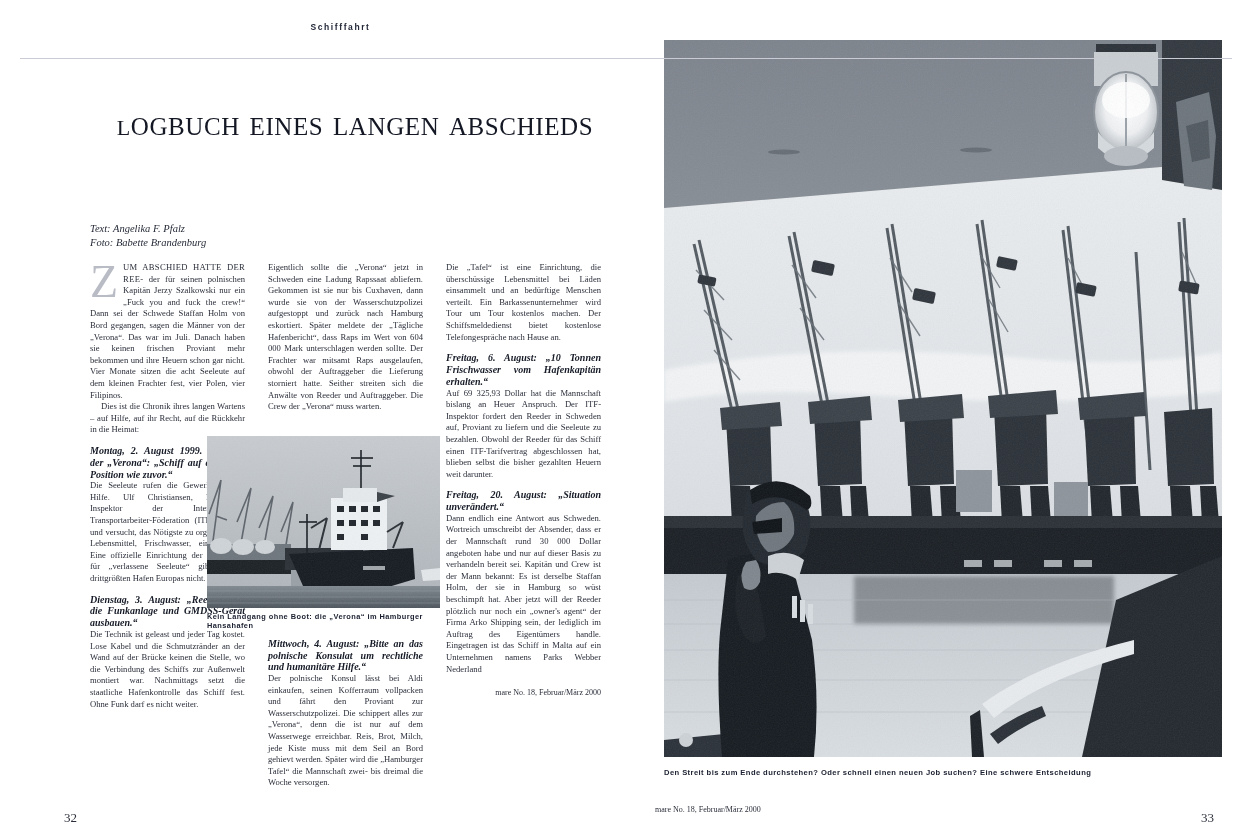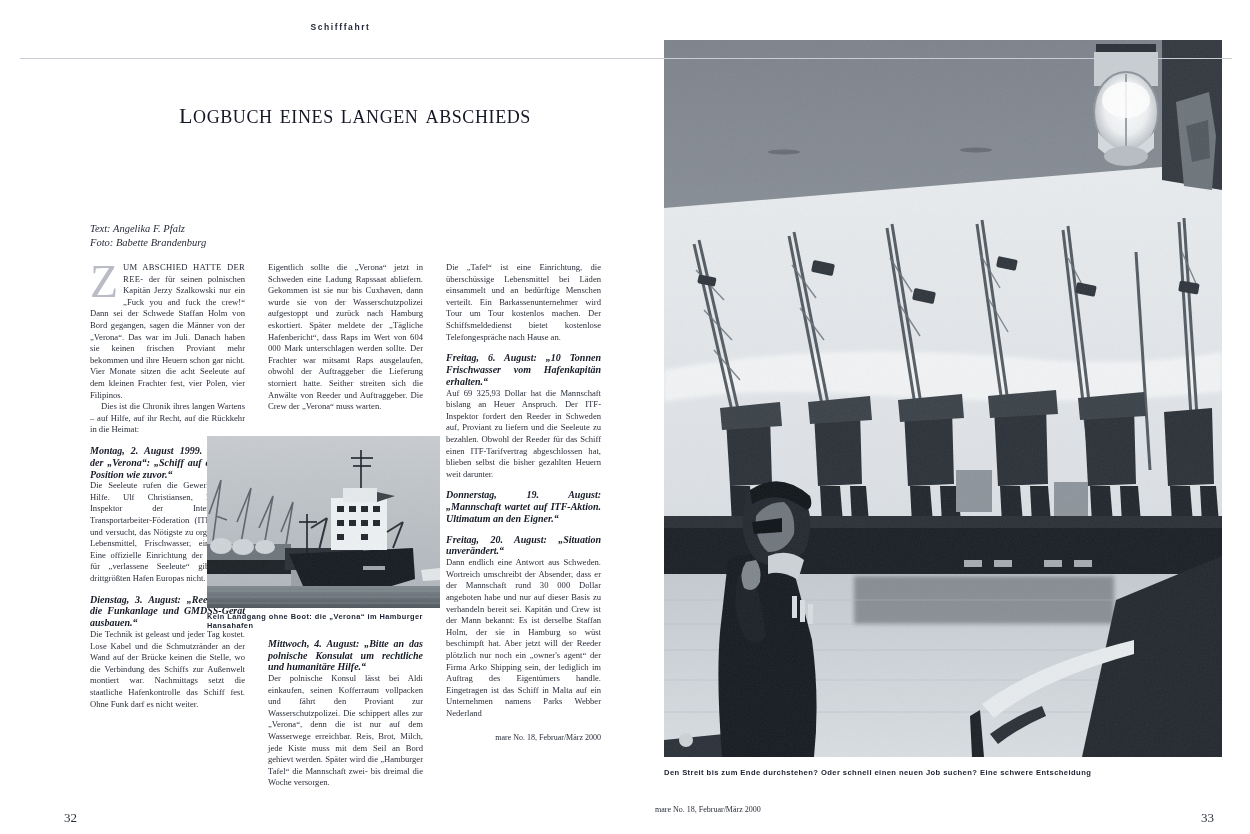--- a/index.html
+++ b/index.html
@@ -50,21 +50,21 @@
     height: 1px;
     background: #c9ccd4;
   }
 
   .headline {
     position: absolute;
     left: 62px; top: 78px;
     width: 530px;
     text-align: center;
     font-family: "Liberation Serif", serif;
-    font-size: 26px;
+    font-size: 36px;
     font-weight: normal;
     letter-spacing: 0.6px;
     color: #141824;
     font-variant: small-caps;
     text-transform: lowercase;
   }
   .headline::first-letter { font-size: 31px; }
 
   .deck {
     position: absolute;
@@ -232,21 +232,20 @@
       <p class="noindent">Der polnische Konsul lässt bei Aldi einkaufen, seinen Kofferraum vollpacken und fährt den Proviant zur Wasserschutzpolizei. Die schippert alles zur „Verona“, denn die ist nur auf dem Wasserwege erreichbar. Reis, Brot, Milch, jede Kiste muss mit dem Seil an Bord gehievt werden. Später wird die „Hamburger Tafel“ die Mannschaft zwei- bis dreimal die Woche versorgen.</p>
     </div>
 
     <div class="col" id="col3">
       <p class="lead">Die „Tafel“ ist eine Einrichtung, die überschüssige Lebensmittel bei Läden einsammelt und an bedürftige Menschen verteilt. Ein Barkassenunternehmer wird Tour um Tour kostenlos machen. Der Schiffsmeldedienst bietet kostenlose Telefongespräche nach Hause an.</p>
       <h4>Freitag, 6. August: „10 Tonnen Frischwasser vom Hafenkapitän erhalten.“</h4>
       <p class="noindent">
         <span style="float:right;width:0;height:88px"></span>
         <span>Auf 69 325,93 Dollar hat die Mannschaft bislang an Heuer Anspruch. Der ITF-Inspektor fordert den Reeder in Schweden auf, Proviant zu liefern und die Seeleute zu bezahlen. Obwohl der Reeder für das Schiff einen ITF-Tarifvertrag abgeschlossen hat, blieben selbst die bisher gezahlten Heuern weit darunter.</span>
       </p>
-      <h4>Donnerstag, 19. August: „Mannschaft wartet auf ITF-Aktion. Ultimatum an den Eigner.“</h4>
       <h4>Freitag, 20. August: „Situation unverändert.“</h4>
       <p class="noindent">Dann endlich eine Antwort aus Schweden. Wortreich umschreibt der Absender, dass er der Mannschaft rund 30 000 Dollar angeboten habe und nur auf dieser Basis zu verhandeln bereit sei. Kapitän und Crew ist der Mann bekannt: Es ist derselbe Staffan Holm, der sie in Hamburg so wüst beschimpft hat. Aber jetzt will der Reeder plötzlich nur noch ein „owner's agent“ der Firma Arko Shipping sein, der lediglich im Auftrag des Eigentümers handle. Eingetragen ist das Schiff in Malta auf ein Unternehmen namens Parks Webber Nederland</p>
       <span class="inline-imprint">mare No. 18, Februar/März 2000</span>
     </div>
 
     <div class="photo-small">
       <svg width="233" height="172" viewBox="0 0 233 172" preserveAspectRatio="none">
         <defs>
           <linearGradient id="skyS" x1="0" y1="0" x2="0" y2="1">
             <stop offset="0%" stop-color="#c8ccd0"></stop>

